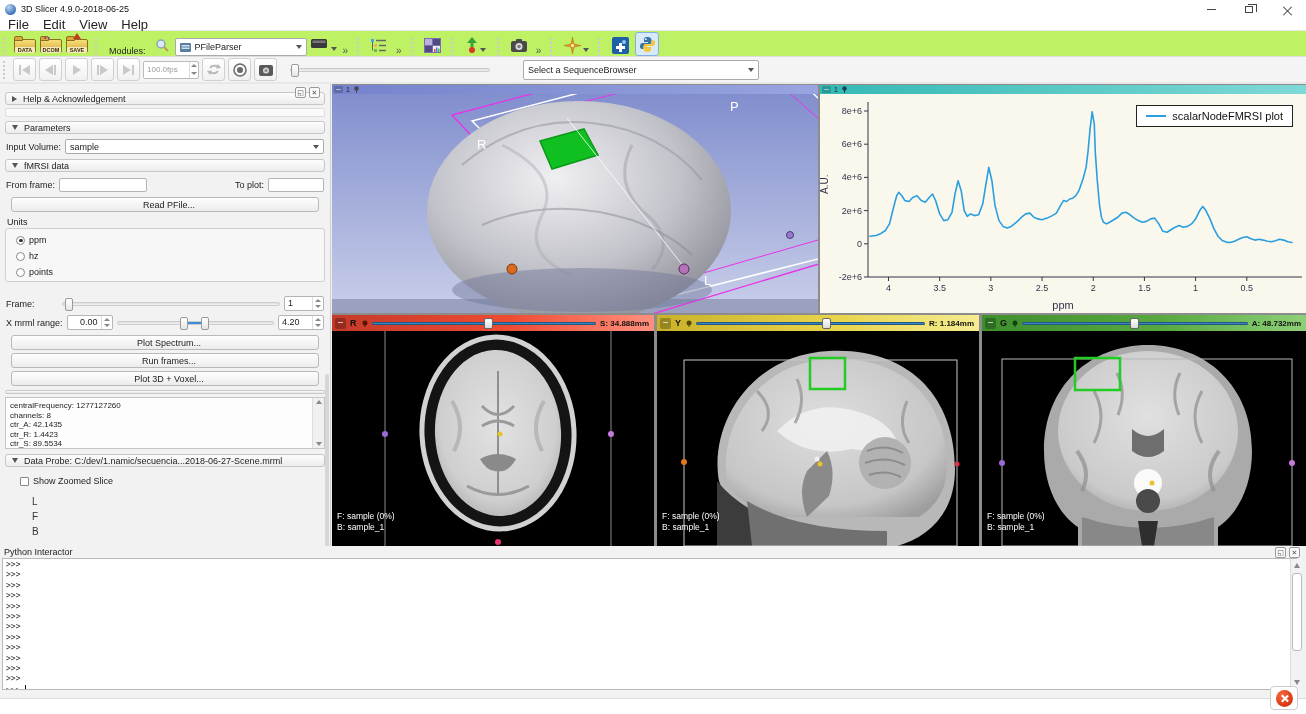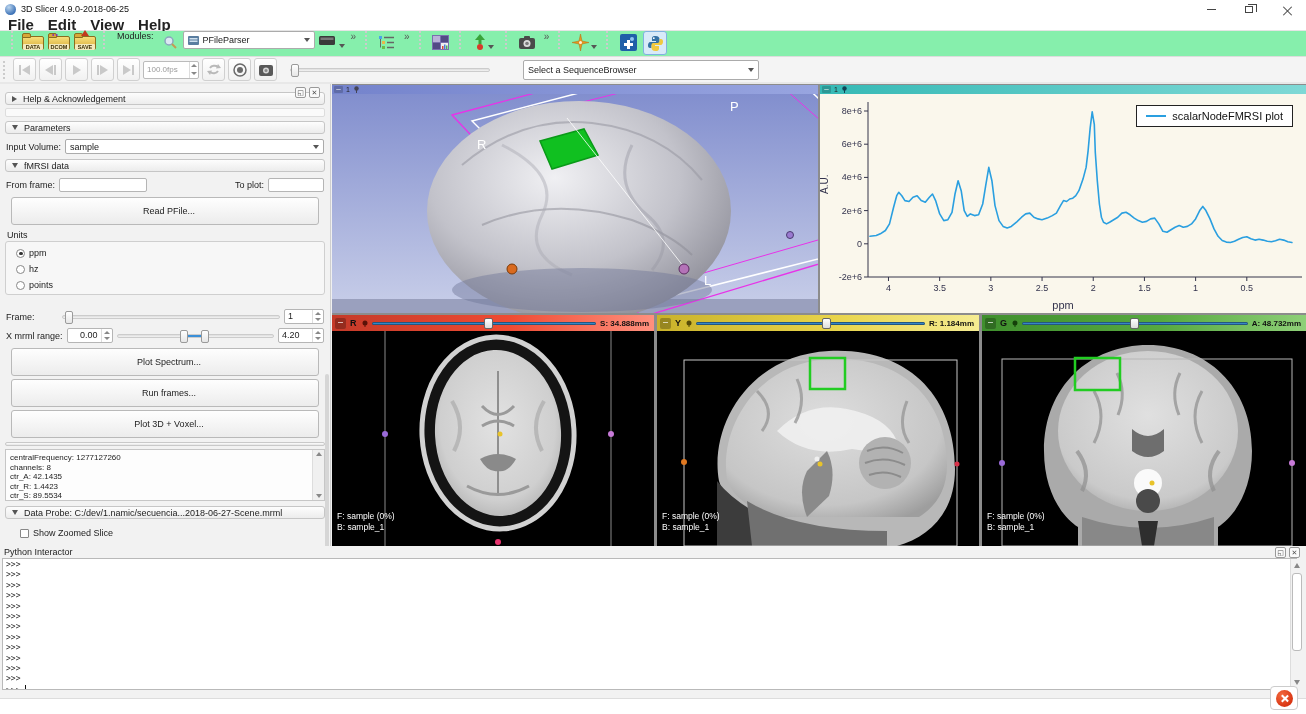--- a/index.html
+++ b/index.html
@@ -14,24 +14,24 @@
   #wc-min  { right:76px; } #wc-max { right:38px; } #wc-close { right:0; }
   .min-glyph { width:9px; height:1px; background:#444; }
   .max-glyph { width:8px; height:7px; border:1px solid #444; position:relative; }
   .max-glyph:before { content:""; position:absolute; left:2px; top:-3px; width:8px; height:7px; border:1px solid #444; border-bottom:none; border-left:none; }
   .close-glyph { position:relative; width:9px; height:9px; }
   .close-glyph:before, .close-glyph:after { content:""; position:absolute; left:4px; top:0; width:1px; height:12px; background:#444; }
   .close-glyph:before { transform:rotate(45deg);} .close-glyph:after { transform:rotate(-45deg);}
 
   
   #menubar { position:absolute; left:0; top:18px; width:1306px; height:13px; background:#fff; display:flex; align-items:center; gap:14px; padding-left:8px; border-bottom:1px solid #e5e5e5; }
-  .menu-item { font-size:15px; color:#222;font-weight:bold; }
+  .menu-item { font-size:13px; color:#222; }
 
   
-  #toolbar { position:absolute; left:0; top:31px; width:1306px; height:26px; background:#86efac; border-bottom:1px solid #ddd; display:flex; align-items:flex-start; gap:4px; padding-left:8px; }
+  #toolbar { position:absolute; left:0; top:31px; width:1306px; height:26px; background:#bef264; border-bottom:1px solid #ddd; display:flex; align-items:flex-end; gap:4px; padding-left:0; }
   #seqbar  { position:absolute; left:0; top:57px; width:1306px; height:27px; background:#f4f4f4; border-bottom:2px solid #e8e8e8; display:flex; align-items:center; gap:3px; }
   .tb-sep { width:4px; height:18px; border-left:2px dotted #ccc; margin:0 3px; }
   .tb-btn { width:22px; height:22px; display:flex; align-items:center; justify-content:center; border-radius:3px; }
   .overflow { color:#555; font-size:10px; padding:0 2px; }
   .folder { position:relative; width:22px; height:18px; }
   .folder .body { position:absolute; left:0; top:3px; width:22px; height:14px; background:linear-gradient(#f7df7a,#d8a938); border:1px solid #8a6d1f; border-radius:2px; }
   .folder .tab  { position:absolute; left:0; top:0;  width:9px; height:5px;  background:#d8a938; border:1px solid #8a6d1f; border-radius:2px 2px 0 0; }
   .folder .lbl  { position:absolute; left:1px; bottom:1px; width:20px; text-align:center; font-size:5.5px; font-weight:bold; color:#3a2c05; background:#f3e9bd; border-radius:1px; }
   .folder .dots { position:absolute; top:-2px; left:4px; font-size:7px; color:#8b2fb0; letter-spacing:1px;}
   .folder .arrow{ position:absolute; top:-3px; left:7px; width:0; height:0; border-left:4px solid transparent; border-right:4px solid transparent; border-bottom:6px solid #c23a1e; }
@@ -59,21 +59,21 @@
   #logo-row { display:flex; align-items:center; margin:12px 0 10px 4px; height:44px; }
   #logo-mark { width:46px; height:44px; position:relative; }
   #logo-mark .star { position:absolute; left:2px; top:4px; width:38px; height:38px; background:#e8e8e8; transform:rotate(45deg); box-shadow:0 0 2px #bbb; }
   #logo-mark .ball { position:absolute; left:6px; top:6px; width:32px; height:32px; border-radius:50%; background:radial-gradient(circle at 35% 30%, #fdfdfd, #9a9a9a 75%, #5c5c5c); }
   #logo-mark .core { position:absolute; left:14px; top:12px; width:14px; height:14px; border-radius:50% 50% 50% 0; background:conic-gradient(#d44 0 25%, #2a7 25% 55%, #28c 55% 80%, #dd3 80%); }
   #logo-text { font-size:12px; letter-spacing:2px; color:#6b6b6b; margin-left:10px; font-weight:bold; }
   .coll { height:13px; margin:0 1px; background:linear-gradient(#fdfdfd,#ececec); border:1px solid #c6c6c6; border-radius:3px; display:flex; align-items:center; gap:6px; padding:0 6px; font-size:9px; color:#222; }
   .arr-right { width:0; height:0; border-top:3.5px solid transparent; border-bottom:3.5px solid transparent; border-left:5px solid #555; }
   .arr-down  { width:0; height:0; border-left:3.5px solid transparent; border-right:3.5px solid transparent; border-top:5px solid #555; }
   .prow { display:flex; align-items:center; padding:0 2px; gap:4px; }
-  .pbtn { height:28px; margin:0 7px; background:linear-gradient(#fefefe,#ececec); border:1px solid #b9b9b9; border-radius:3px; display:flex; align-items:center; justify-content:center; font-size:9px;padding-left:8px; }
+  .pbtn { height:15px; margin:0 7px; background:linear-gradient(#fefefe,#ececec); border:1px solid #b9b9b9; border-radius:3px; display:flex; align-items:center; justify-content:center; font-size:9px;padding-left:8px; }
   .ptxt { font-size:9px; }
   .pinput { height:14px; background:#fff; border:1px solid #b5b5b5; border-radius:2px; }
   .pspin { height:15px; width:44px; background:#fff; border:1px solid #b5b5b5; border-radius:2px; display:flex; }
   .pspin .val { flex:1; padding:1px 3px; font-size:9px; }
   .radio { width:9px; height:9px; border-radius:50%; border:1px solid #888; background:#fff; position:relative; }
   .radio.sel:after { content:""; position:absolute; left:2px; top:2px; width:3.5px; height:3.5px; border-radius:50%; background:#333; }
   .checkbox { width:9px; height:9px; border:1px solid #888; background:#fff; border-radius:1px; }
   #units-box { border:1px solid #cfcfcf; border-radius:3px; background:#f7f7f7; margin:1px 1px 0 1px; padding:6px 0 4px 8px; display:flex; flex-direction:column; gap:6px; }
   #info-box { height:52px; margin:3px 1px 0 1px; border:1px solid #c6c6c6; background:#fdfdfd; font-size:8px; padding:3px 14px 0 4px; position:relative; line-height:9.5px; overflow:hidden; }
   #info-box .sb { position:absolute; right:0; top:0; width:12px; height:100%; background:#f0f0f0; border-left:1px solid #ddd; }

